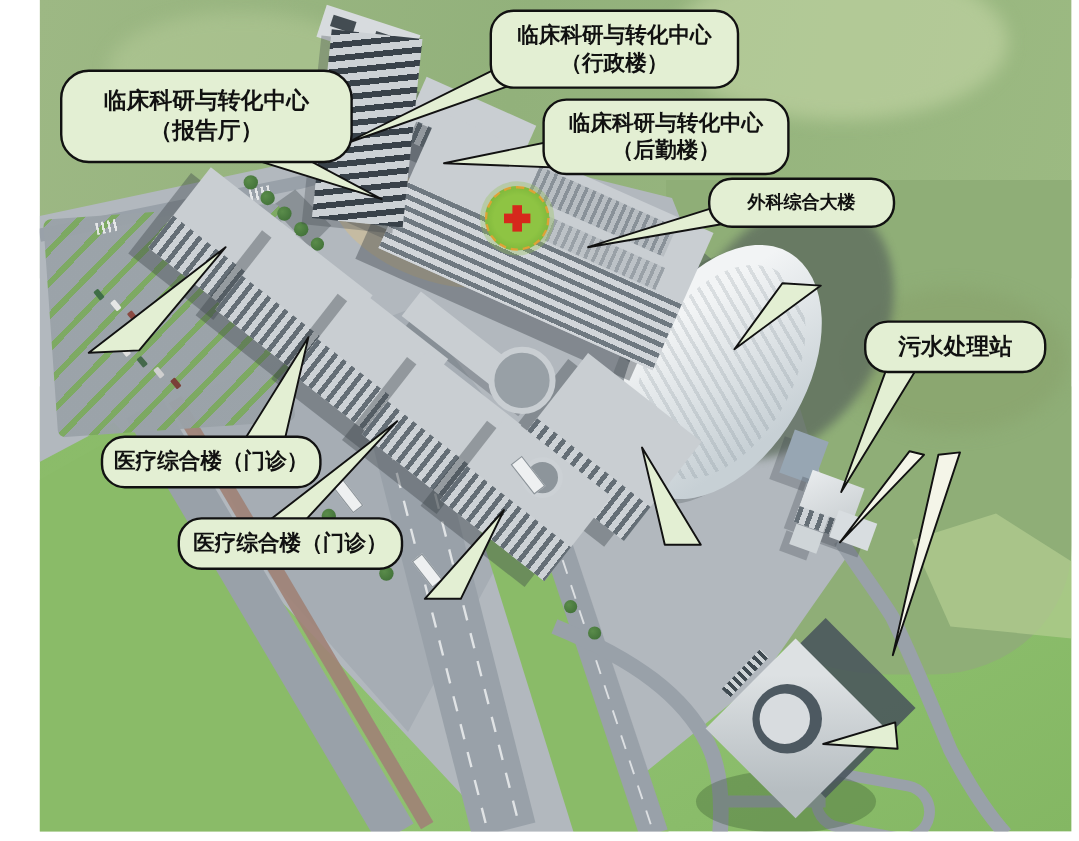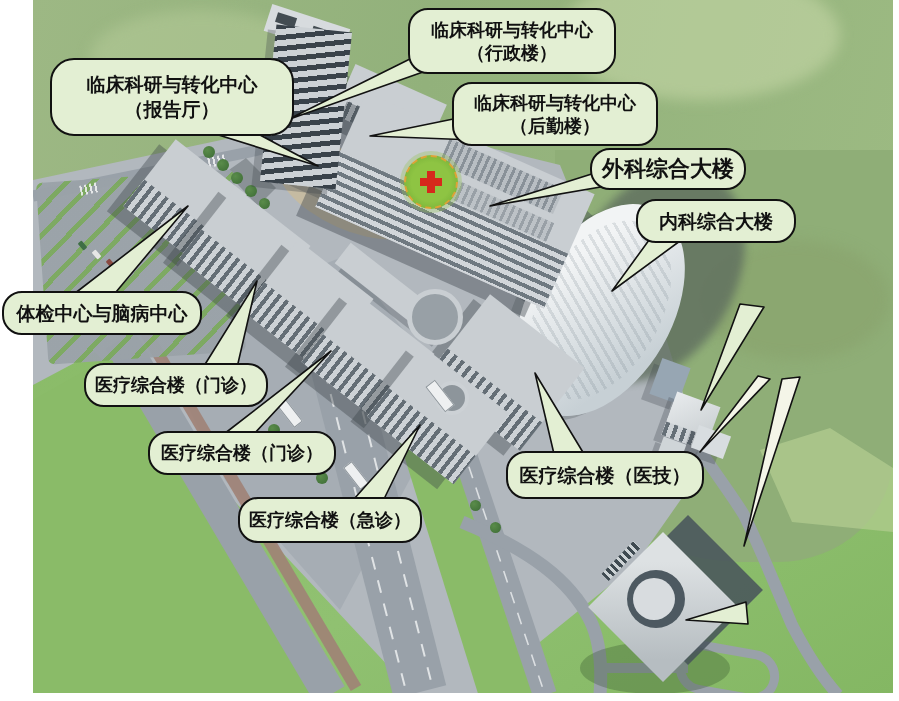--- a/index.html
+++ b/index.html
@@ -245,34 +245,25 @@
     <span>（行政楼）</span>
   </div>
   <div class="bub" style="left:50px;top:58px;width:240px;height:74px;font-size:19px;border-radius:24px;">
     <span>临床科研与转化中心</span>
     <span>（报告厅）</span>
   </div>
   <div class="bub" style="left:452px;top:82px;width:202px;height:60px;font-size:18px;">
     <span>临床科研与转化中心</span>
     <span>（后勤楼）</span>
   </div>
-  <div class="bub" style="left:590px;top:148px;width:152px;height:38px;font-size:22px;align-items:center;">
+  <div class="bub" style="left:590px;top:148px;width:152px;height:38px;font-size:15px;align-items:center;">
     <span>外科综合大楼</span>
   </div>
-  <div class="bub" style="left:636px;top:199px;width:156px;height:40px;font-size:19px;">
-    <span>内科综合大楼</span>
-  </div>
-  <div class="bub" style="left:2px;top:291px;width:196px;height:40px;font-size:19px;">
-    <span>体检中心与脑病中心</span>
+  <div class="bub" style="left:720px;top:267px;width:148px;height:40px;font-size:19px;">
+    <span>污水处理站</span>
   </div>
   <div class="bub" style="left:84px;top:363px;width:180px;height:40px;font-size:18px;">
     <span>医疗综合楼（门诊）</span>
   </div>
   <div class="bub" style="left:148px;top:431px;width:184px;height:40px;font-size:18px;">
     <span>医疗综合楼（门诊）</span>
   </div>
-  <div class="bub" style="left:238px;top:497px;width:180px;height:42px;font-size:18px;">
-    <span>医疗综合楼（急诊）</span>
-  </div>
-  <div class="bub" style="left:506px;top:451px;width:194px;height:44px;font-size:19px;">
-    <span>医疗综合楼（医技）</span>
-  </div>
 </div>
 
 </body></html>

